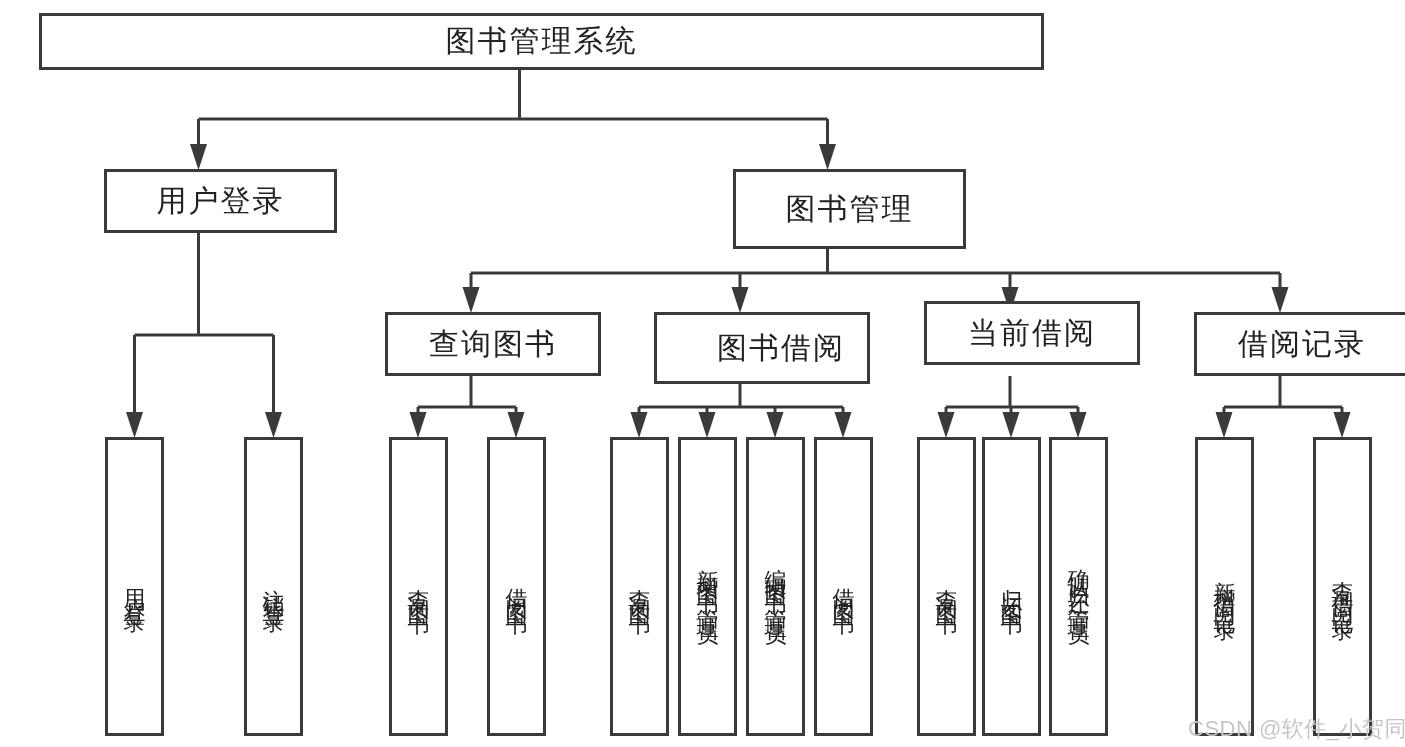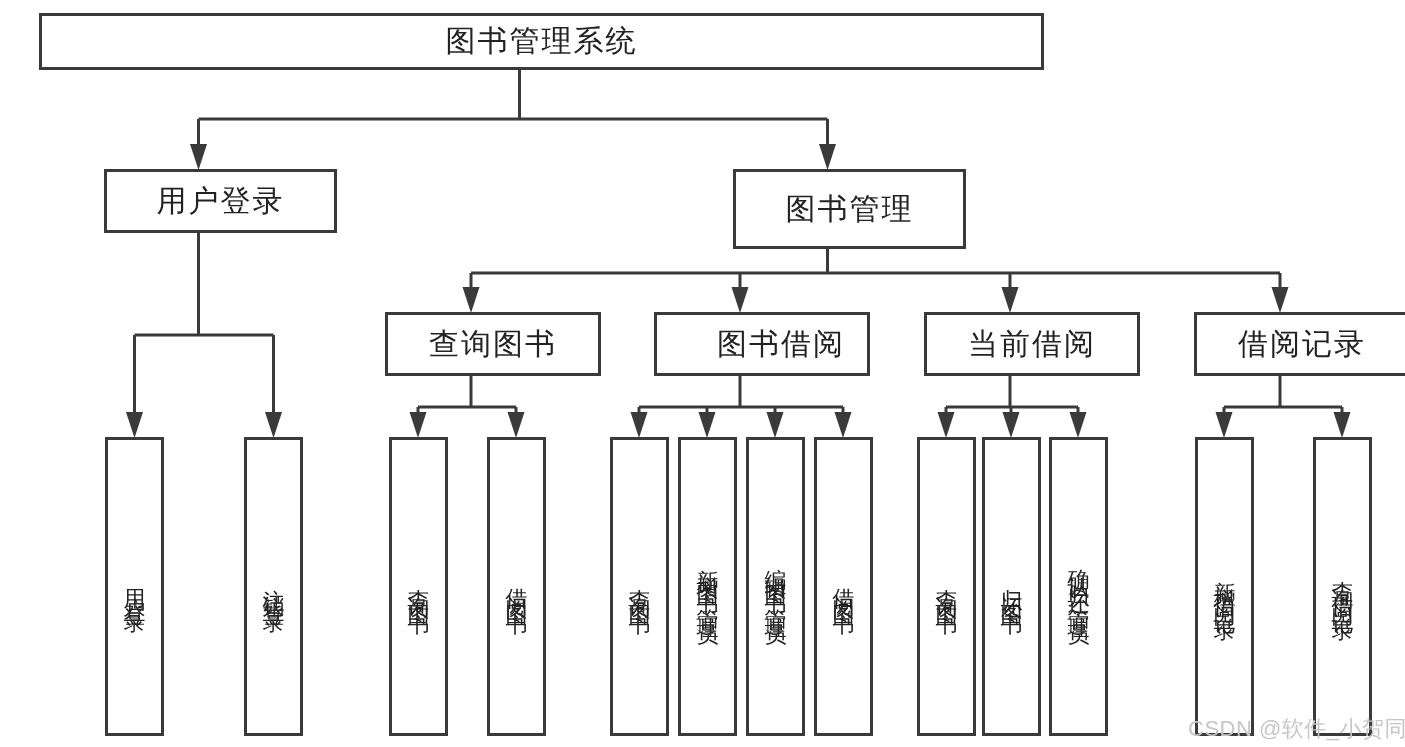--- a/index.html
+++ b/index.html
@@ -139,24 +139,24 @@
   <div class="node hbox" style="left:82px; top:169px; width:233px; height:64px;">
     <span>用户登录</span>
   </div>
   <div class="node hbox" style="left:711px; top:169px; width:233px; height:80px;">
     <span>图书管理</span>
   </div>
 
   <div class="node hbox" style="left:363px; top:312px; width:216px; height:64px;">
     <span>查询图书</span>
   </div>
-  <div class="node hbox" style="left:632px; top:312px; width:216px; height:64px;padding-left:38px;">
+  <div class="node hbox" style="left:632px; top:312px; width:216px; height:72px;padding-left:38px;">
     <span>图书借阅</span>
   </div>
-  <div class="node hbox" style="left:902px; top:312px; width:216px; height:64px;">
+  <div class="node hbox" style="left:902px; top:301px; width:216px; height:64px;">
     <span>当前借阅</span>
   </div>
   <div class="node hbox" style="left:1172px; top:312px; width:216px; height:64px;">
     <span>借阅记录</span>
   </div>
 
   <div class="node vbox" style="left:105px;">
     <span class="vtext">用户登录</span>
   </div>
   <div class="node vbox" style="left:244px;">

